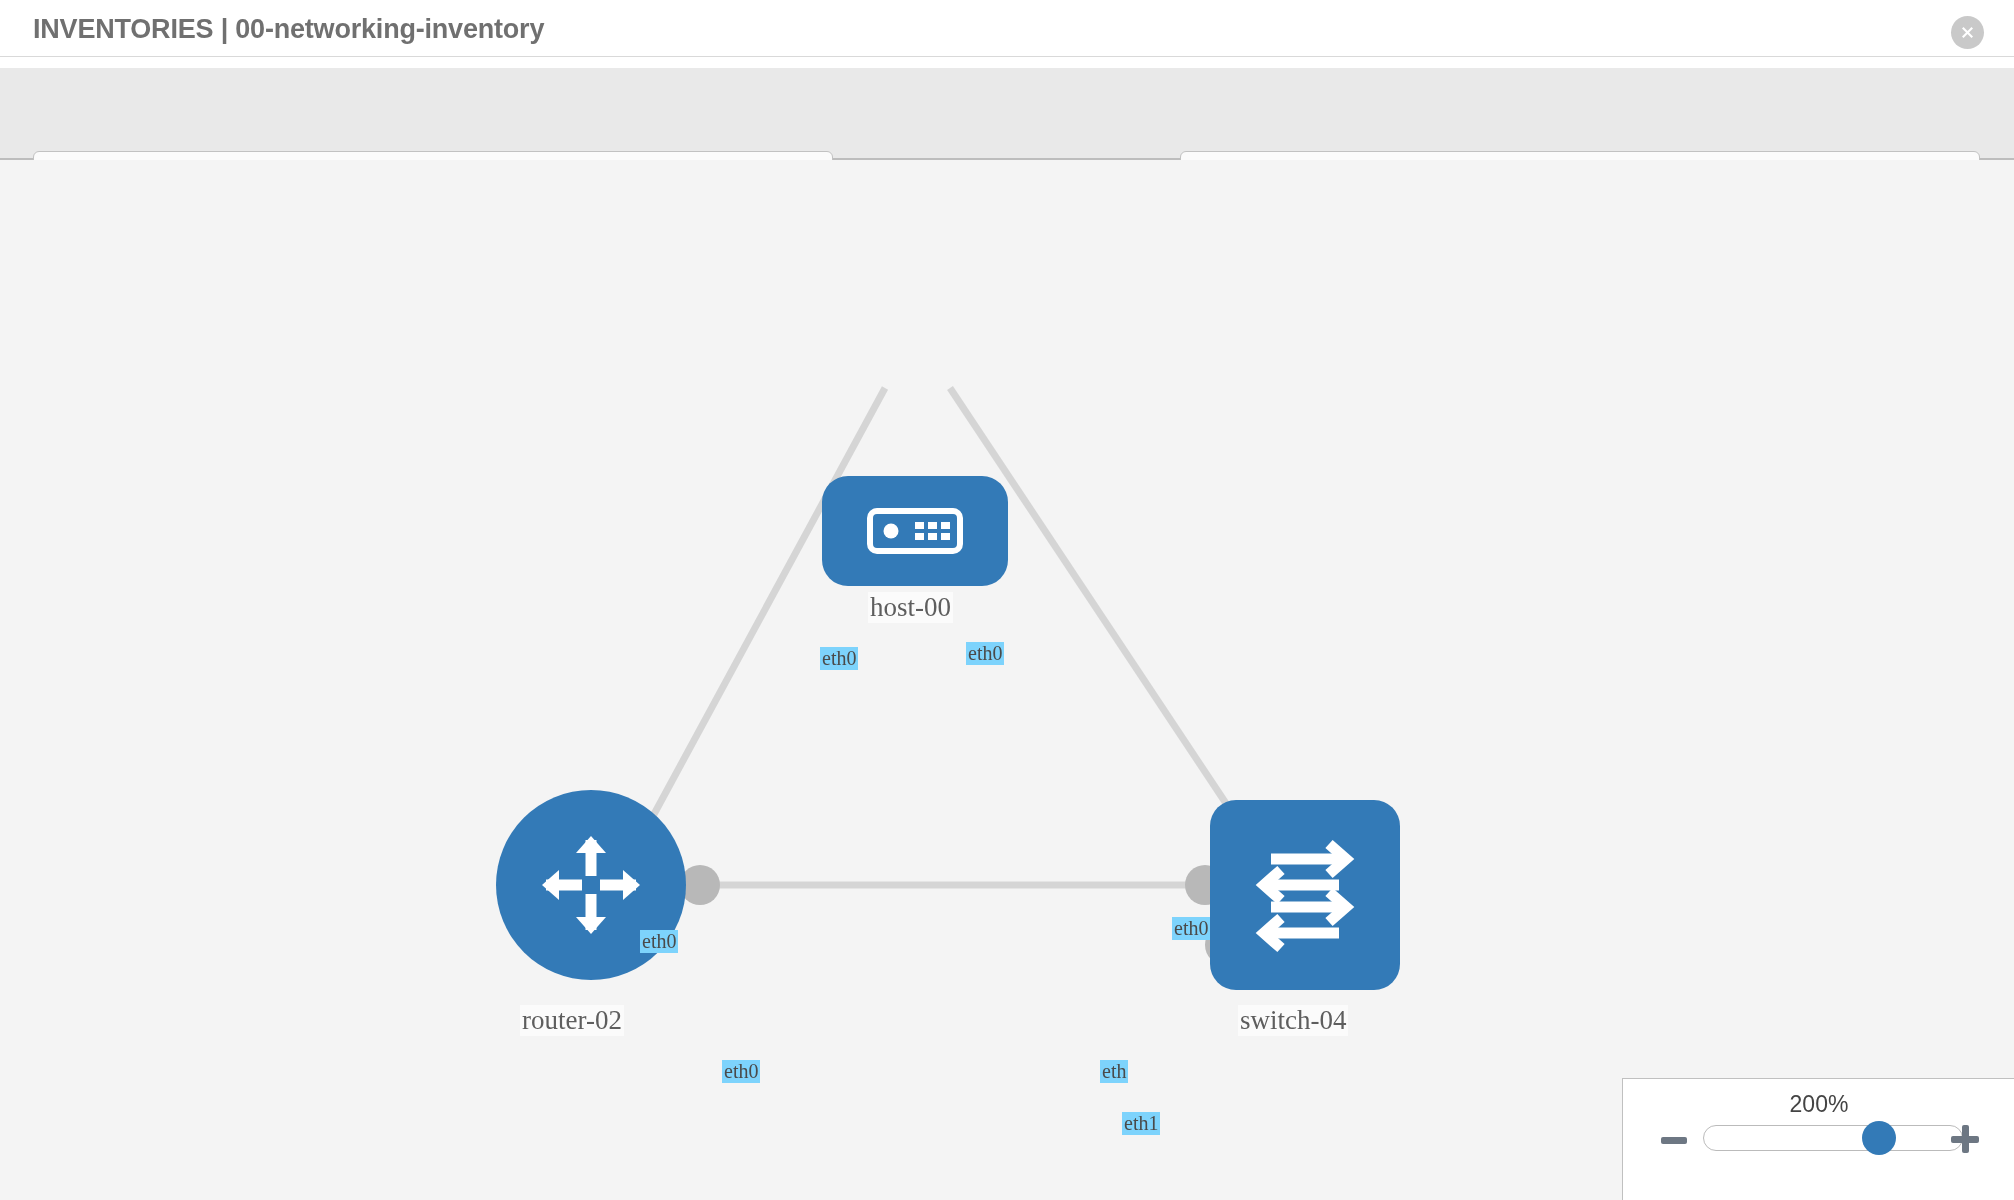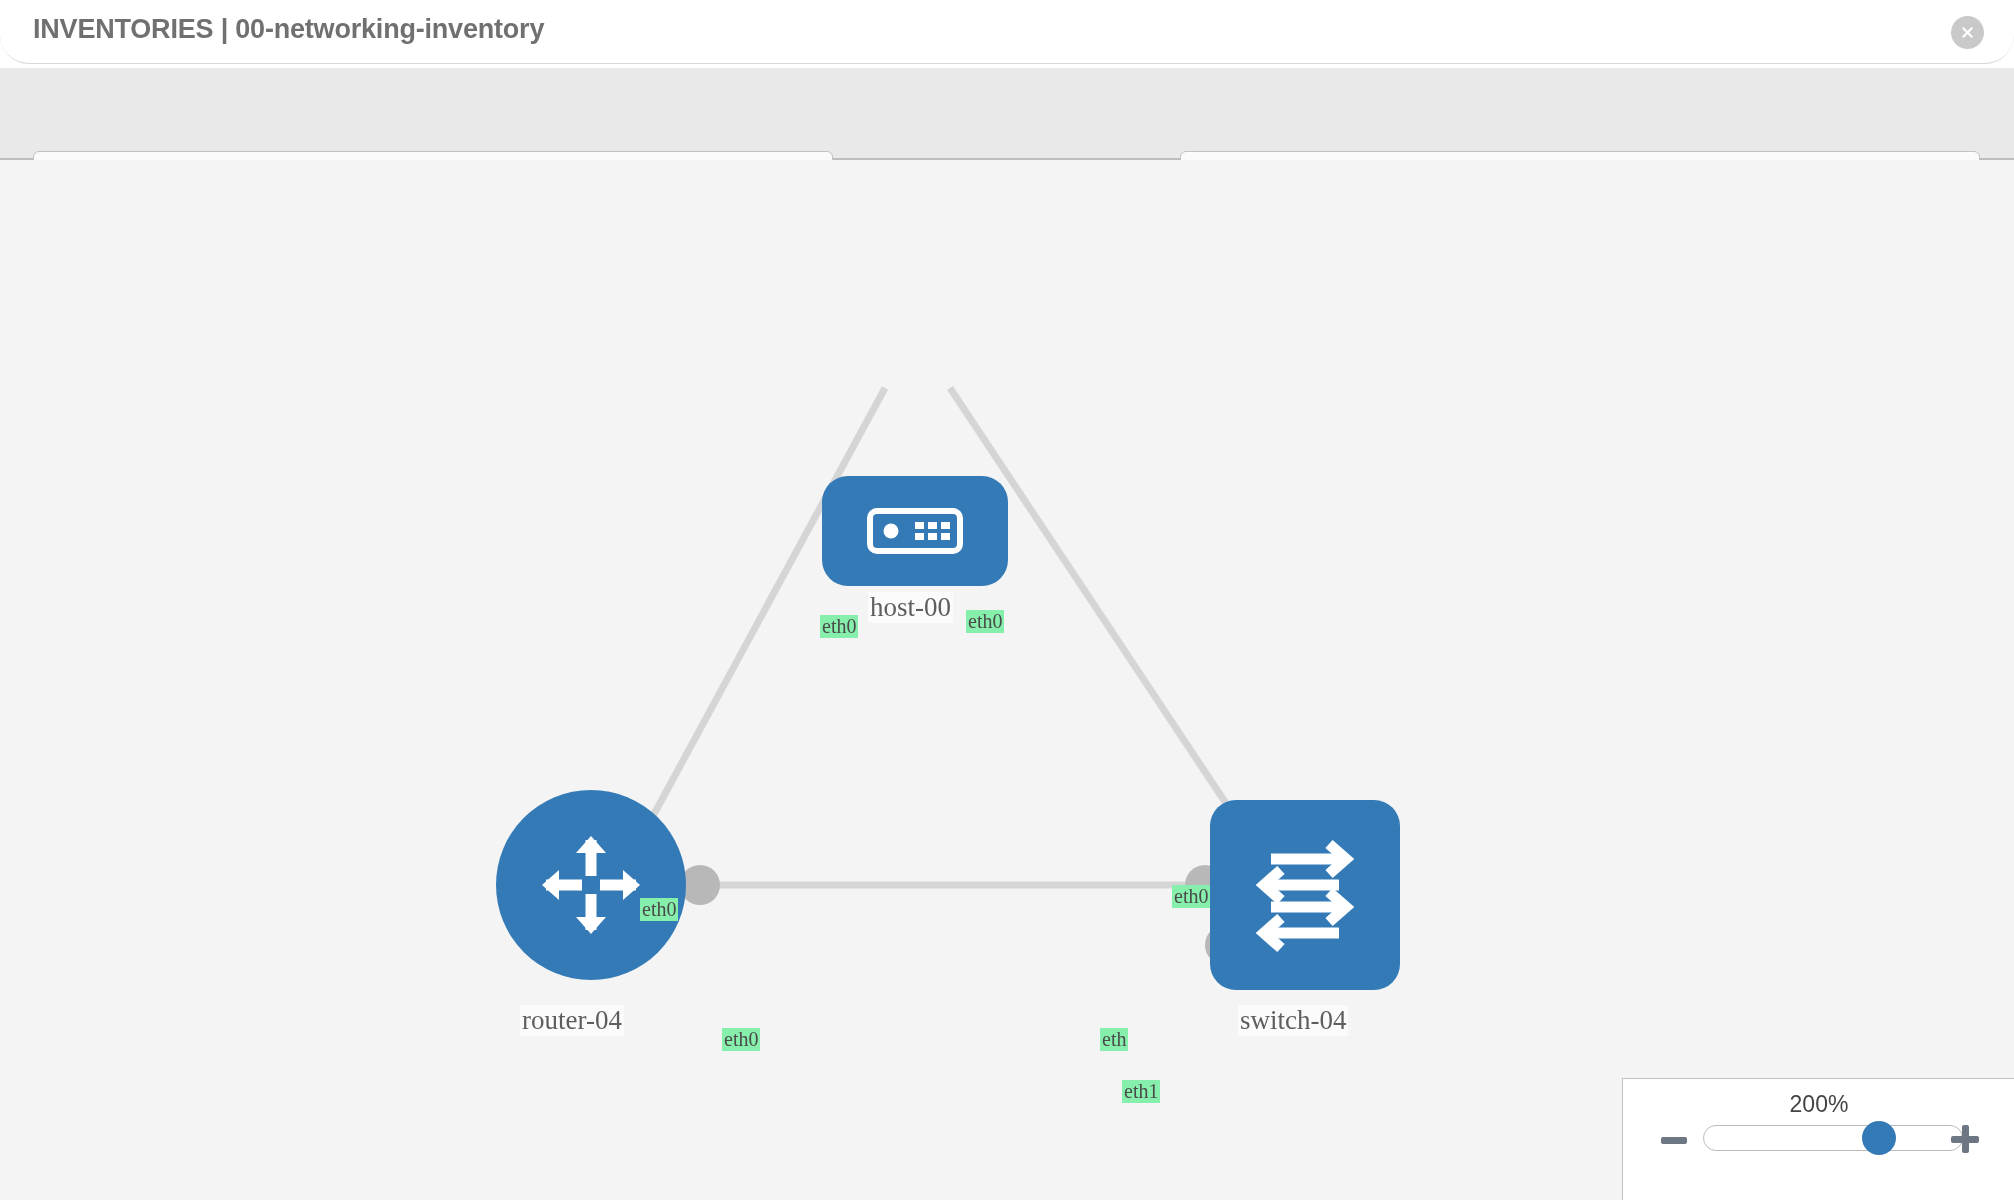--- a/index.html
+++ b/index.html
@@ -6,25 +6,24 @@
   body{
     width:2014px;height:1200px;
     background:#ffffff;
     font-family:"Liberation Sans", sans-serif;
     overflow:hidden;
     position:relative;
   }
 
   
   .header{
-    position:absolute;left:0;top:0;width:2014px;height:64px;
+    position:absolute;left:0;top:0;width:2014px;height:57px;
     background:#ffffff;
     border-bottom:1px solid #d9d9d9;
     box-sizing:border-box;
-    border-radius:29px;
   }
   .header-title{
     position:absolute;left:33px;top:14px;
     font-size:27px;font-weight:bold;color:#707070;
     letter-spacing:-0.2px;white-space:nowrap;
   }
   .close-btn{
     position:absolute;right:30px;top:16px;
     width:33px;height:33px;border-radius:50%;
     background:#c9c9c9;cursor:pointer;
@@ -84,23 +83,24 @@
     position:absolute;
     font-size:27px;color:#5e5e5e;
     background:#fbfbfb;
     white-space:nowrap;
     padding:0 2px;
     text-align:center;
   }
   .iface-label{
     position:absolute;
     font-size:20px;color:#4a4a4a;
-    background:#86efac;
+    background:#7dd3fc;
     white-space:nowrap;
     padding:0 2px;
+    margin-top:32px;
   }
   .iface-dot{
     position:absolute;width:40px;height:40px;border-radius:50%;
     background:#b8b8b8;cursor:pointer;
   }
 
   
   .zoom-panel{
     position:absolute;left:1622px;top:1078px;width:392px;height:122px;
     background:#ffffff;
@@ -212,21 +212,21 @@
               <path d="M59 104 V68"></path>
             <path d="M14 59 H50"></path>
               <path d="M104 59 H68"></path>
           </g>
           <path d="M59 10 L44 27 L74 27 Z" fill="#ffffff"></path>
           <path d="M59 108 L44 91 L74 91 Z" fill="#ffffff"></path>
           <path d="M10 59 L27 44 L27 74 Z" fill="#ffffff"></path>
           <path d="M108 59 L91 44 L91 74 Z" fill="#ffffff"></path>
         </svg>
       </div>
-      <div class="node-label" style="left:520px;top:845px;">router-04</div>
+      <div class="node-label" style="left:520px;top:845px;">router-02</div>
     </div>
     <div class="iface-label" style="left:640px;top:738px;">eth0</div>
     <div class="iface-label" style="left:722px;top:868px;">eth0</div>
 
     <div class="node">
       <div class="node-shape" style="left:1210px;top:640px;width:190px;height:190px;border-radius:26px;">
         <svg width="124" height="124" viewBox="0 0 124 124">
           <g fill="none" stroke="#ffffff" stroke-width="11" stroke-linecap="butt" stroke-linejoin="miter">
             <path d="M28 26 H100"></path>
             <path d="M86 11 L103 26 L86 41"></path>

